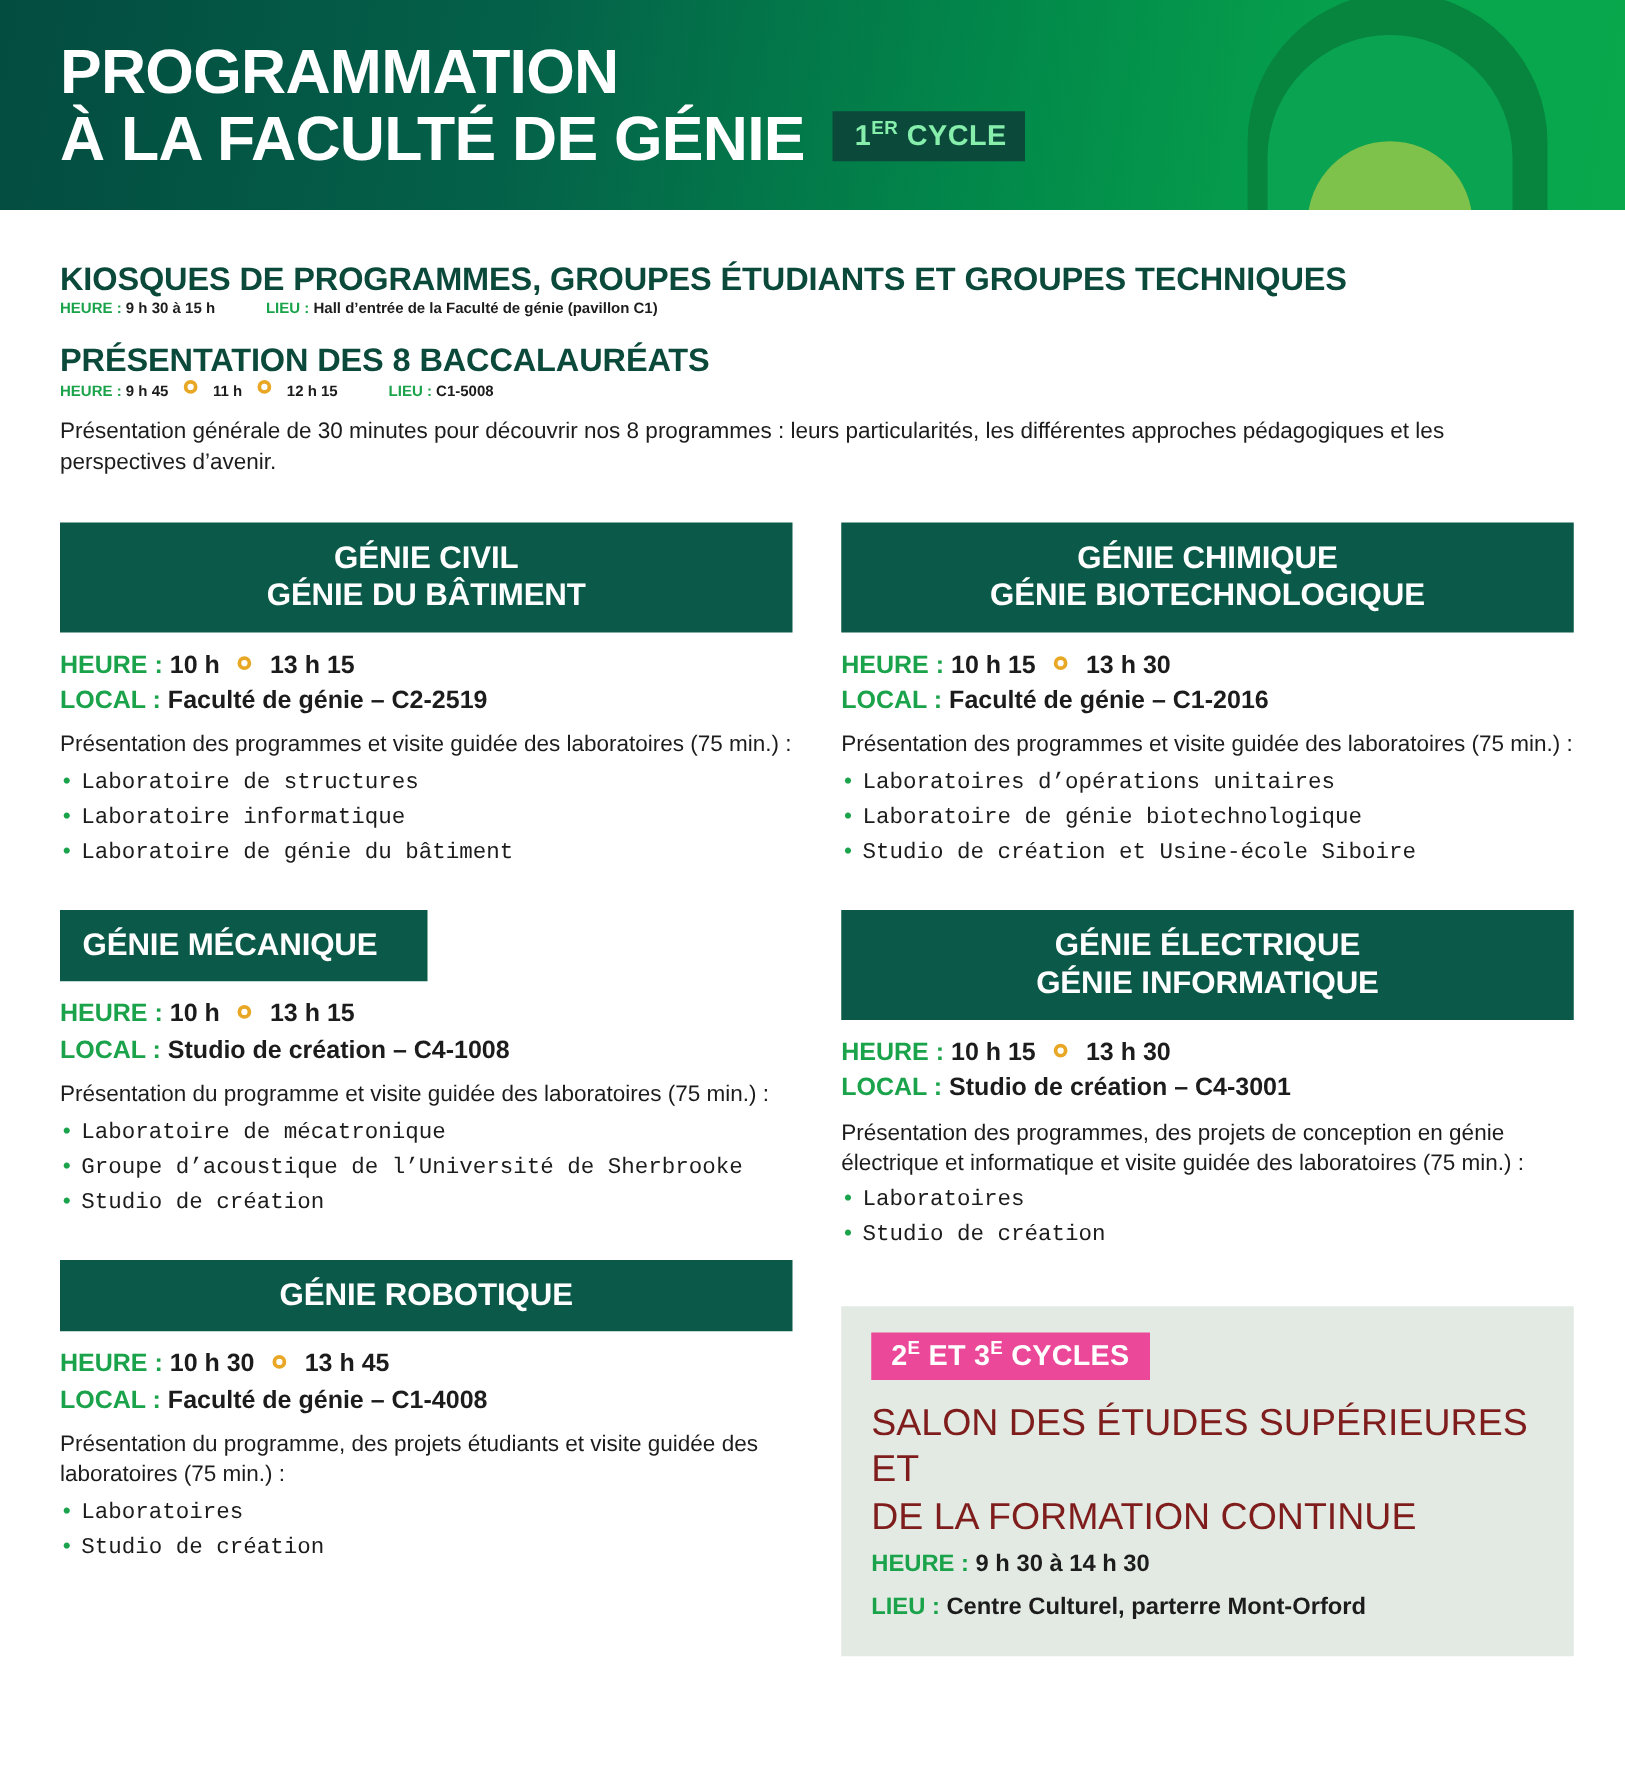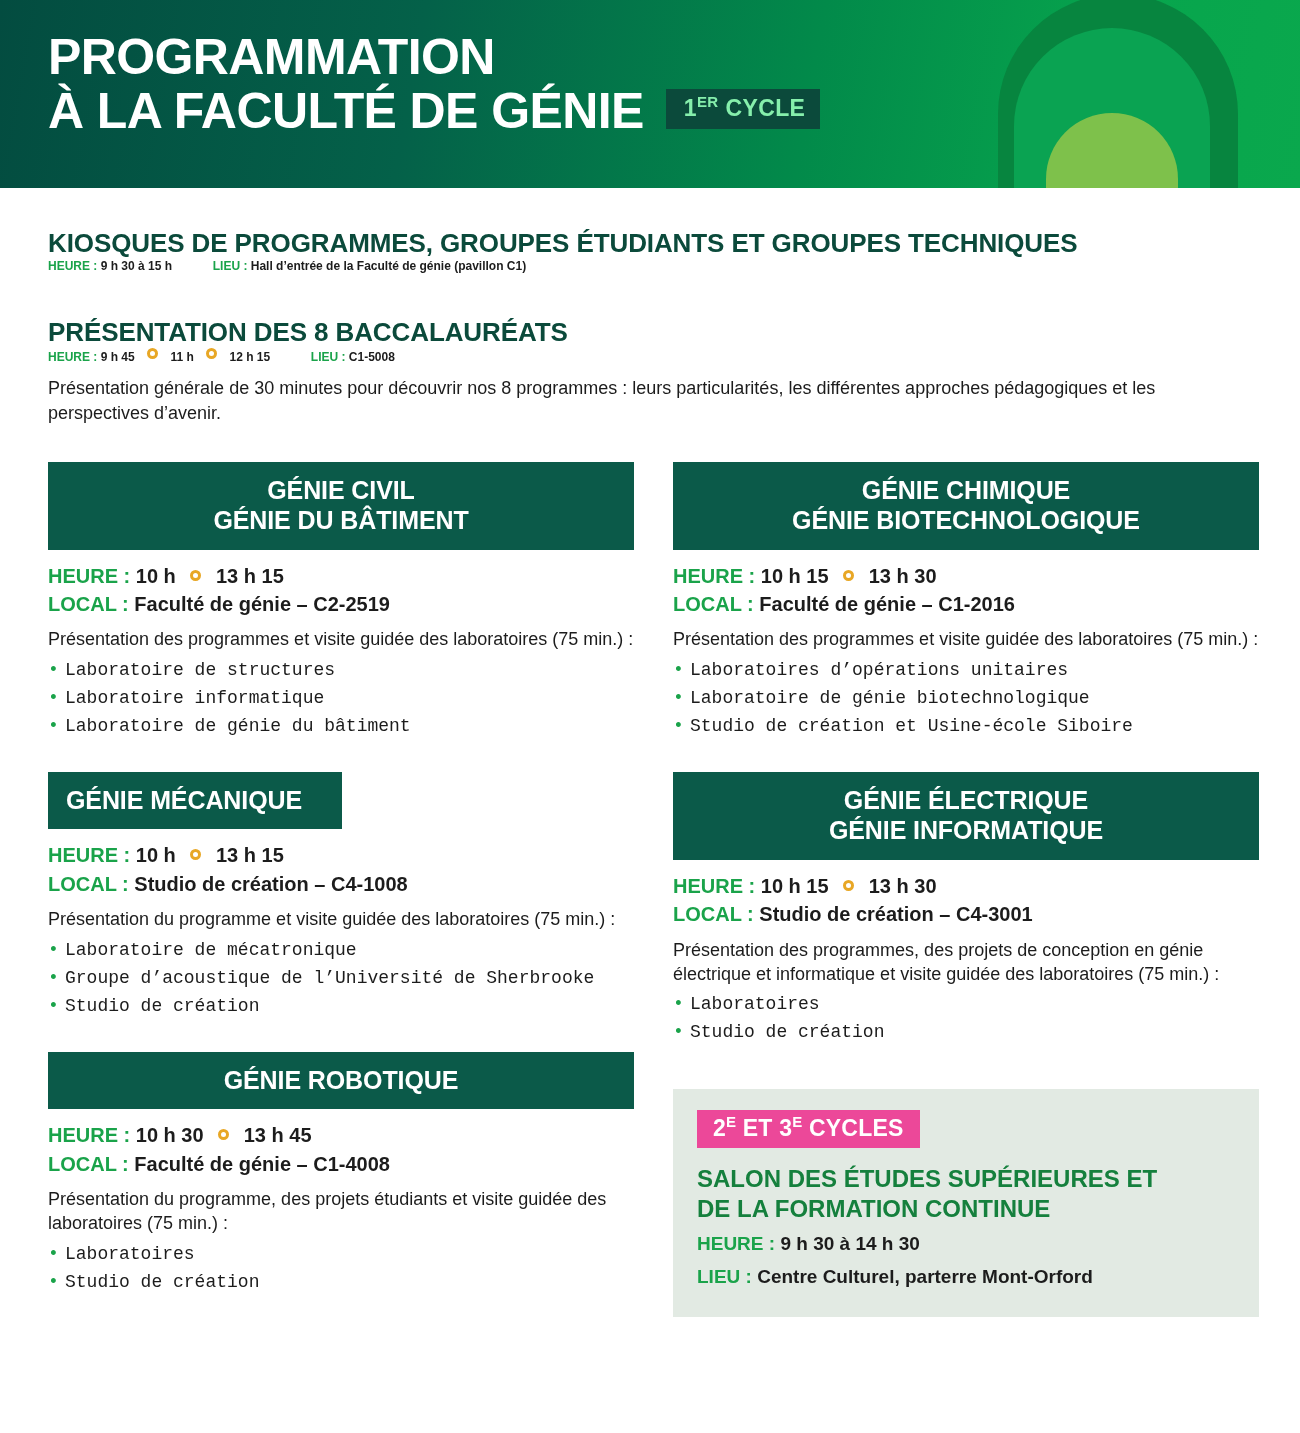--- a/index.html
+++ b/index.html
@@ -9,21 +9,21 @@
     height: 1433px;
     background: #ffffff;
     font-family: "Liberation Sans", sans-serif;
     overflow: hidden;
   }
 
   
   .banner {
     position: relative;
     width: 1300px;
-    height: 188px;
+    height: 168px;
     background: linear-gradient(100deg, #034c40 0%, #046149 32%, #028a4a 62%, #07a54d 85%, #0aa84d 100%);
     overflow: hidden;
   }
   .banner-shapes { position: absolute; inset: 0; }
   .arch-dark {
     position: absolute;
     left: 998px; top: -6px;
     width: 240px; height: 260px;
     background: #07853f;
     border-radius: 120px 120px 0 0;
@@ -73,21 +73,21 @@
 
   
   .page { position: relative; padding: 0 48px; }
 
   .sec-title {
     color: #0b4a3b;
     font-weight: 700;
     letter-spacing: -0.1px;
   }
   .sec-title.kiosque { font-size: 26px; margin-top: 40px; }
-  .sec-title.bacc    { font-size: 26px; margin-top: 44px; }
+  .sec-title.bacc    { font-size: 26px; margin-top: 20px; }
 
   .meta-line {
     font-size: 12px;
     font-weight: 700;
     color: #1c1c1c;
     white-space: nowrap;
   }
   .lbl { color: #1aa34a; font-weight: 700; }
   .meta-gap { display: inline-block; width: 34px; }
 
@@ -182,23 +182,23 @@
     color: #ffffff;
     font-size: 23px;
     font-weight: 700;
     padding: 7px 16px 8px 16px;
     line-height: 1;
     letter-spacing: 0.2px;
   }
   .cycles-badge sup { font-size: 15px; vertical-align: super; line-height: 0; }
   .cycles-title {
     margin-top: 16px;
-    color: #15803d;
-    font-size: 24px;
-    font-weight: 700;
+    color: #7f1d1d;
+    font-size: 30px;
+    font-weight: 400;
     line-height: 1.25;
   }
   .cycles-meta {
     font-size: 19px;
     font-weight: 700;
     color: #1c1c1c;
     line-height: 1.45;
     margin-top: 6px;
     white-space: nowrap;
   }

